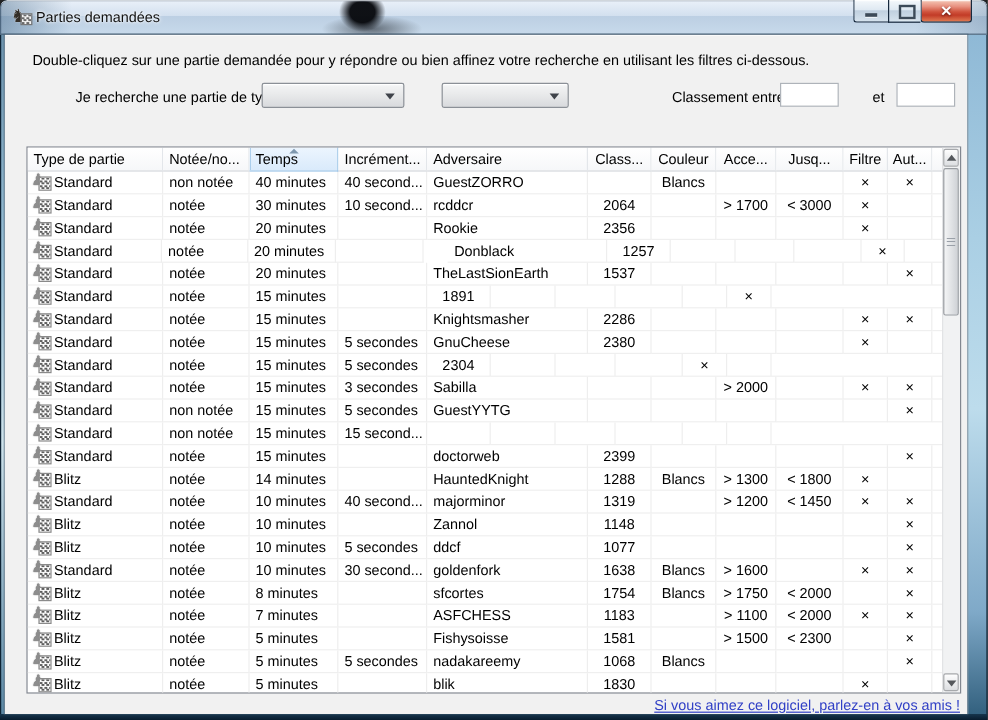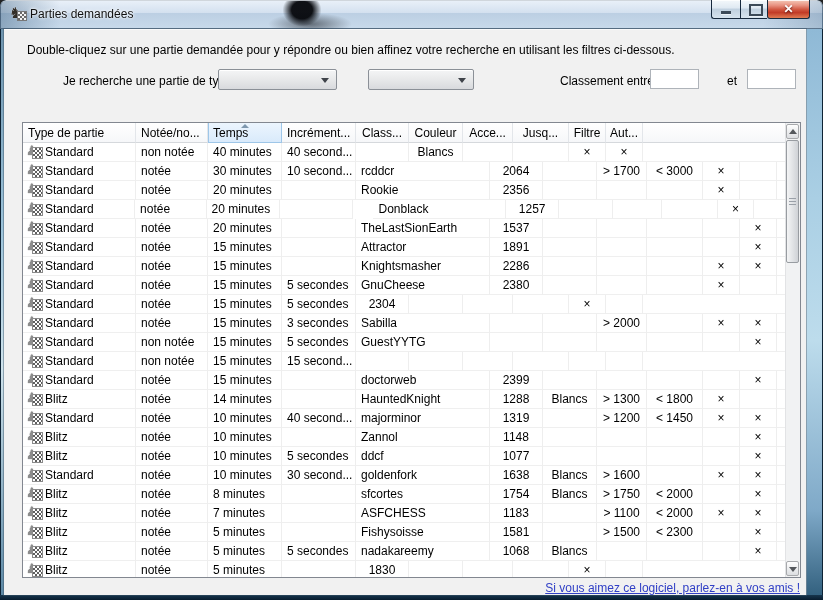--- a/index.html
+++ b/index.html
@@ -149,34 +149,36 @@
     <span class="and-label">et</span>
     <input class="txt txt2" value="" style="">
 
 
     <div class="table">
       <div class="thead" id="thead">
           <div class="th" style="width: 113px;"><span>Type de partie</span></div>
           <div class="th" style="width: 72px;"><span>Notée/no...</span></div>
           <div class="th sorted" style="width: 74px;"><span>Temps</span><span class="sort-arrow"></span></div>
           <div class="th" style="width: 74px;"><span>Incrément...</span></div>
+          <div class="th" style="width: 134px;"><span>Adversaire</span></div>
           <div class="th center" style="width: 53px;"><span>Class...</span></div>
           <div class="th center" style="width: 54px;"><span>Couleur</span></div>
           <div class="th center" style="width: 50px;"><span>Acce...</span></div>
           <div class="th center" style="width: 56px;"><span>Jusq...</span></div>
           <div class="th center" style="width: 37px;"><span>Filtre</span></div>
           <div class="th center" style="width: 37px;"><span>Aut...</span></div>
           <div class="th filler"></div>
         </div>
       <div id="tbody">
           <div class="tr">
             <div class="td first" style="width: 113px;"><span class="piece-icon"><span class="pawn">♟</span><span class="board"></span></span><span>Standard</span></div>
             <div class="td" style="width: 72px;">non notée</div>
             <div class="td" style="width: 74px;">40 minutes</div>
             <div class="td" style="width: 74px;">40 second...</div>
+            <div class="td" style="width: 134px;">GuestZORRO</div>
             <div class="td center" style="width: 53px;"></div>
             <div class="td center" style="width: 54px;">Blancs</div>
             <div class="td center" style="width: 50px;"></div>
             <div class="td center" style="width: 56px;"></div>
             <div class="td center" style="width: 37px;">×</div>
             <div class="td center" style="width: 37px;">×</div>
             <div class="td filler"></div>
           </div>
           <div class="tr">
             <div class="td first" style="width: 113px;"><span class="piece-icon"><span class="pawn">♟</span><span class="board"></span></span><span>Standard</span></div>
@@ -232,21 +234,20 @@
             <div class="td center" style="width: 56px;"></div>
             <div class="td center" style="width: 37px;"></div>
             <div class="td center" style="width: 37px;">×</div>
             <div class="td filler"></div>
           </div>
           <div class="tr">
             <div class="td first" style="width: 113px;"><span class="piece-icon"><span class="pawn">♟</span><span class="board"></span></span><span>Standard</span></div>
             <div class="td" style="width: 72px;">notée</div>
             <div class="td" style="width: 74px;">15 minutes</div>
             <div class="td" style="width: 74px;"></div>
-            <div class="td" style="width: 134px;">Attractor</div>
             <div class="td center" style="width: 53px;">1891</div>
             <div class="td center" style="width: 54px;"></div>
             <div class="td center" style="width: 50px;"></div>
             <div class="td center" style="width: 56px;"></div>
             <div class="td center" style="width: 37px;"></div>
             <div class="td center" style="width: 37px;">×</div>
             <div class="td filler"></div>
           </div>
           <div class="tr">
             <div class="td first" style="width: 113px;"><span class="piece-icon"><span class="pawn">♟</span><span class="board"></span></span><span>Standard</span></div>
@@ -468,20 +469,21 @@
             <div class="td center" style="width: 56px;"></div>
             <div class="td center" style="width: 37px;"></div>
             <div class="td center" style="width: 37px;">×</div>
             <div class="td filler"></div>
           </div>
           <div class="tr">
             <div class="td first" style="width: 113px;"><span class="piece-icon"><span class="pawn">♟</span><span class="board"></span></span><span>Blitz</span></div>
             <div class="td" style="width: 72px;">notée</div>
             <div class="td" style="width: 74px;">5 minutes</div>
             <div class="td" style="width: 74px;"></div>
+            <div class="td" style="width: 134px;">blik</div>
             <div class="td center" style="width: 53px;">1830</div>
             <div class="td center" style="width: 54px;"></div>
             <div class="td center" style="width: 50px;"></div>
             <div class="td center" style="width: 56px;"></div>
             <div class="td center" style="width: 37px;">×</div>
             <div class="td center" style="width: 37px;"></div>
             <div class="td filler"></div>
           </div>
         </div>
       <div class="scrollbar">

